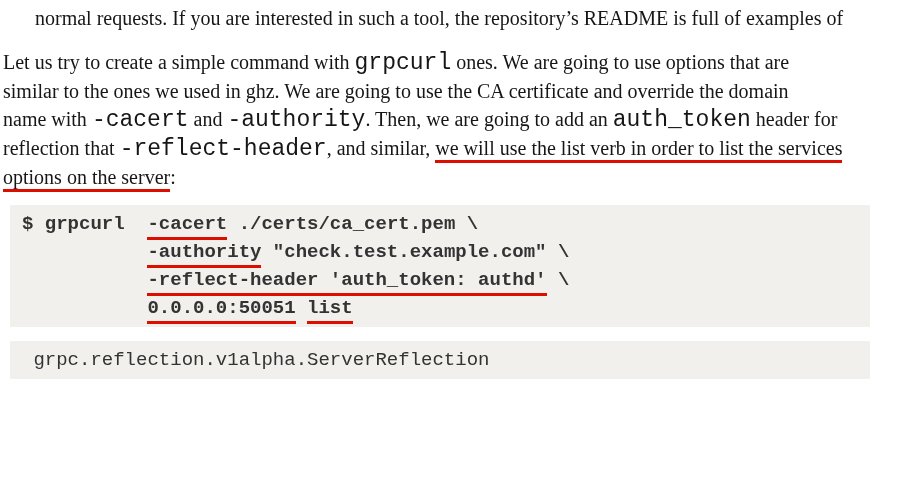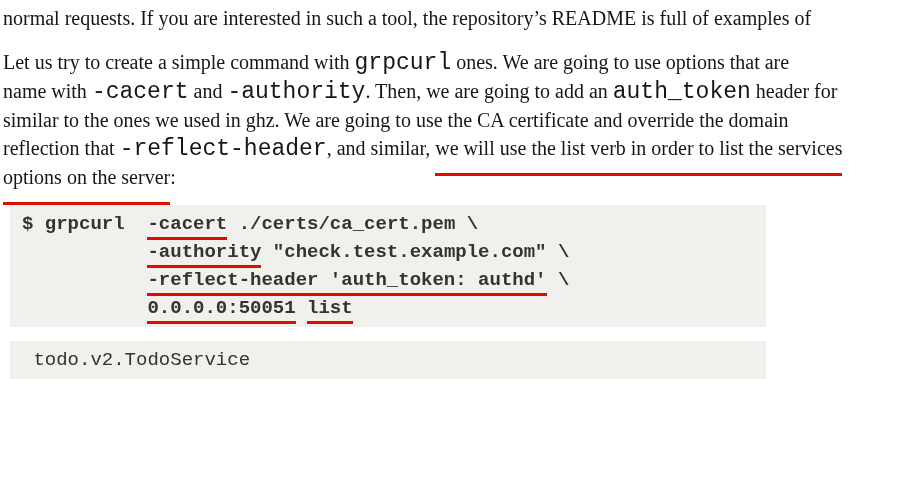--- a/index.html
+++ b/index.html
@@ -13,51 +13,51 @@
   body{
     width:908px;height:486px;overflow:hidden;background:var(--bg);
   }
   #doc{
     padding:4px 0 0 3px;
     font-family:"Liberation Serif", serif;
     font-size:20px;line-height:28px;
     color:var(--body-text);
   }
   .para{margin:16px 0 0 0;}
-  .para:first-child{margin-top:0;}
+  .para:first-child{margin-top:0;margin-left:32px;}
   .line{display:block;white-space:pre;}
   .inline-code{
     font-family:"Liberation Mono", monospace;
     font-size:23px;
   }
   .code{
     margin:14px 0 0 7px;
-    width:756px;box-sizing:border-box;
+    width:860px;box-sizing:border-box;
     background:var(--code-bg);
     padding:5px 12px 5px 12px;
     font-family:"Liberation Mono", monospace;
     font-size:19px;line-height:28px;
     color:var(--code-text);
   }
   .code.bold{font-weight:bold;}
   .u{
     border-bottom:3px solid var(--red);
-    padding-bottom:14px;
+    padding-bottom:1px;
   }
   .code .u{padding-bottom:2px;}
 </style>
 </head>
 <body>
 
 <main id="doc">
     <p class="para">
       <span class="line"><span>normal requests. If you are interested in such a tool, the repository’s README is full of examples of</span></span>
     </p>
     <p class="para">
       <span class="line"><span>Let us try to create a simple command with </span><span class="inline-code">grpcurl</span><span> ones. We are going to use options that are</span></span>
+      <span class="line"><span>similar to the ones we used in ghz. We are going to use the CA certificate and override the domain</span></span>
       <span class="line"><span>name with </span><span class="inline-code">-cacert</span><span> and </span><span class="inline-code">-authority</span><span>. Then, we are going to add an </span><span class="inline-code">auth_token</span><span> header for</span></span>
-      <span class="line"><span>similar to the ones we used in ghz. We are going to use the CA certificate and override the domain</span></span>
       <span class="line"><span>reflection that </span><span class="inline-code">-reflect-header</span><span>, and similar, </span><span class="u">we will use the list verb in order to list the services</span></span>
       <span class="line"><span class="u">options on the server</span><span>:</span></span>
     </p>
     <pre class="code bold"><span class="line"><span>$ grpcurl  </span><span class="u">-cacert</span><span> ./certs/ca_cert.pem \</span></span><span class="line"><span>           </span><span class="u">-authority</span><span> "check.test.example.com" \</span></span><span class="line"><span>           </span><span class="u">-reflect-header 'auth_token: authd'</span><span> \</span></span><span class="line"><span>           </span><span class="u">0.0.0.0:50051</span><span> </span><span class="u">list</span></span></pre>
-    <pre class="code"><span class="line"><span> todo.v2.TodoService</span></span></pre>
+    <pre class="code"><span class="line"><span> grpc.reflection.v1alpha.ServerReflection</span></span></pre>
   </main>
 
 </body></html>

